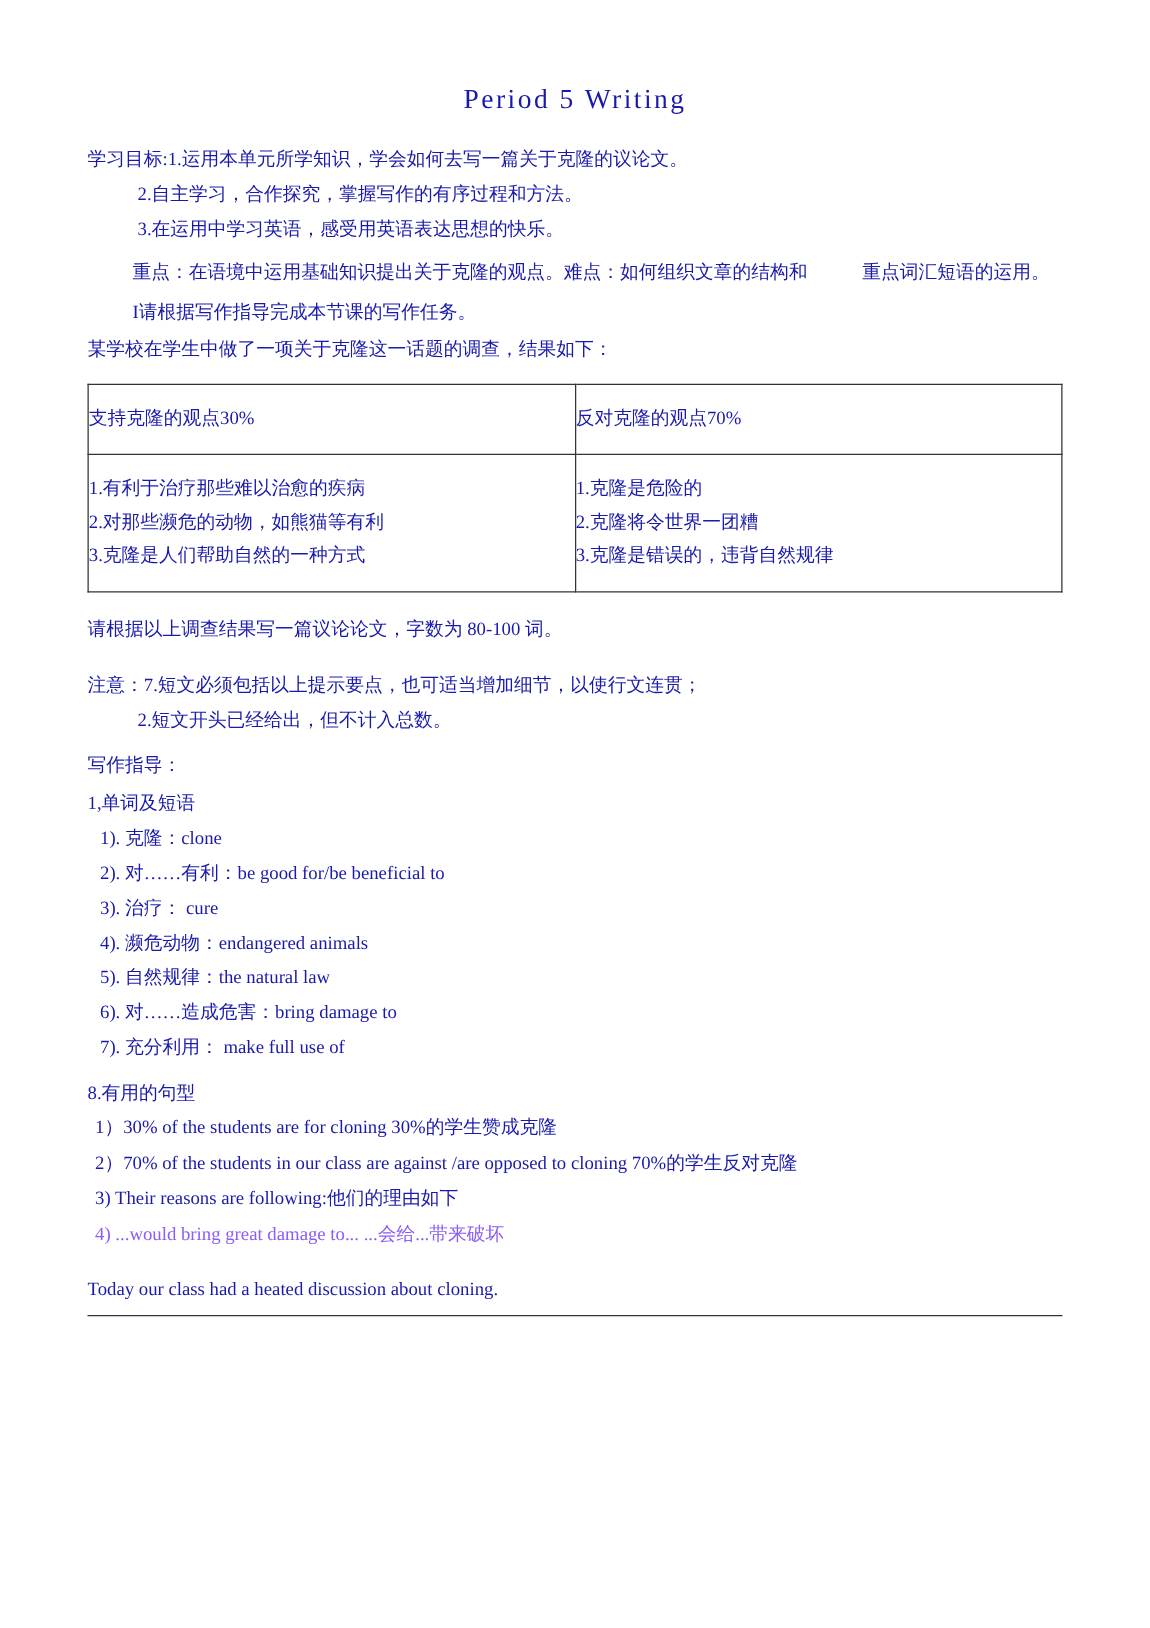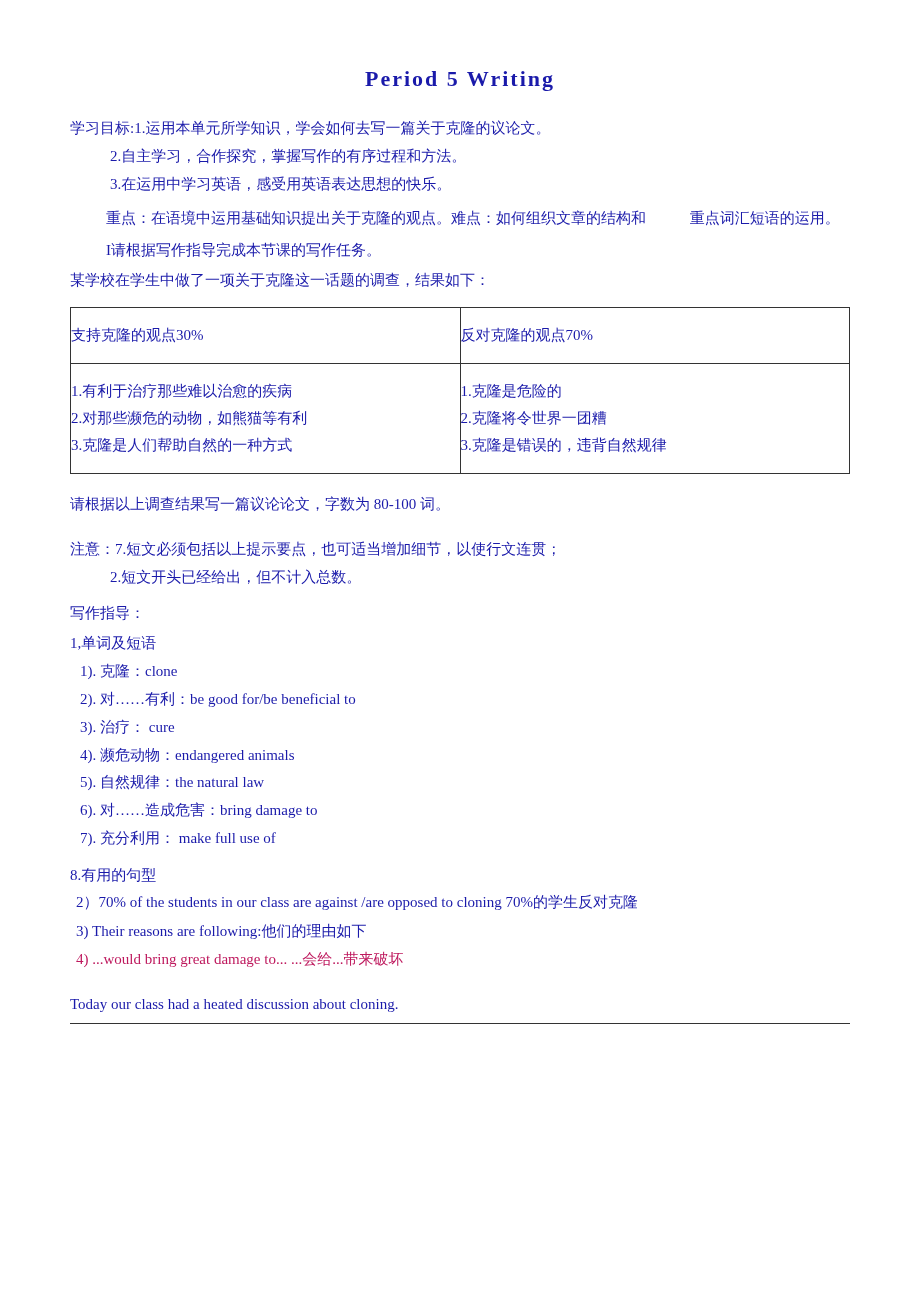--- a/index.html
+++ b/index.html
@@ -15,21 +15,21 @@
       font-size: 15px;
       line-height: 1.7;
       padding: 60px 70px 60px 70px;
       width: 920px;
       min-height: 1302px;
     }
 
     .page-title {
       text-align: center;
       font-size: 22px;
-      font-weight: bold;
+      font-weight: normal;
       color: #1a1aaa;
       margin-bottom: 18px;
       font-family: "Times New Roman", serif;
       letter-spacing: 2px;
     }
 
     .objectives {
       margin-bottom: 6px;
       line-height: 1.85;
     }
@@ -201,25 +201,28 @@
     <span>  6). </span><span>对……造成危害：</span><span>bring damage to</span>
   </div>
   <div class="vocab-item">
     <span>  7). </span><span>充分利用：</span><span>  make full use of</span>
   </div>
 </div>
 
 <div class="sentence-section">
   <div class="vocab-title">8.有用的句型</div>
   <div class="sentence-item">
+    <span>  1）</span><span>30% of the students are for cloning    30%的学生赞成克隆</span>
+  </div>
+  <div class="sentence-item">
     <span>  2）</span><span>70% of the students in our class are against /are opposed to cloning    70%的学生反对克隆</span>
   </div>
   <div class="sentence-item">
     <span>  3)  </span><span>Their reasons are following:他们的理由如下</span>
   </div>
-  <div class="sentence-item highlight" style="color: #be185d;">
+  <div class="sentence-item highlight" style="color: #8b5cf6;">
     <span>4)  </span><span>...would bring great damage to...    ...会给...带来破坏</span>
   </div>
 </div>
 
 <div class="sample-sentence">Today our class had a heated discussion about cloning.</div>
 
 <hr class="bottom-line">
 
 </body></html>

